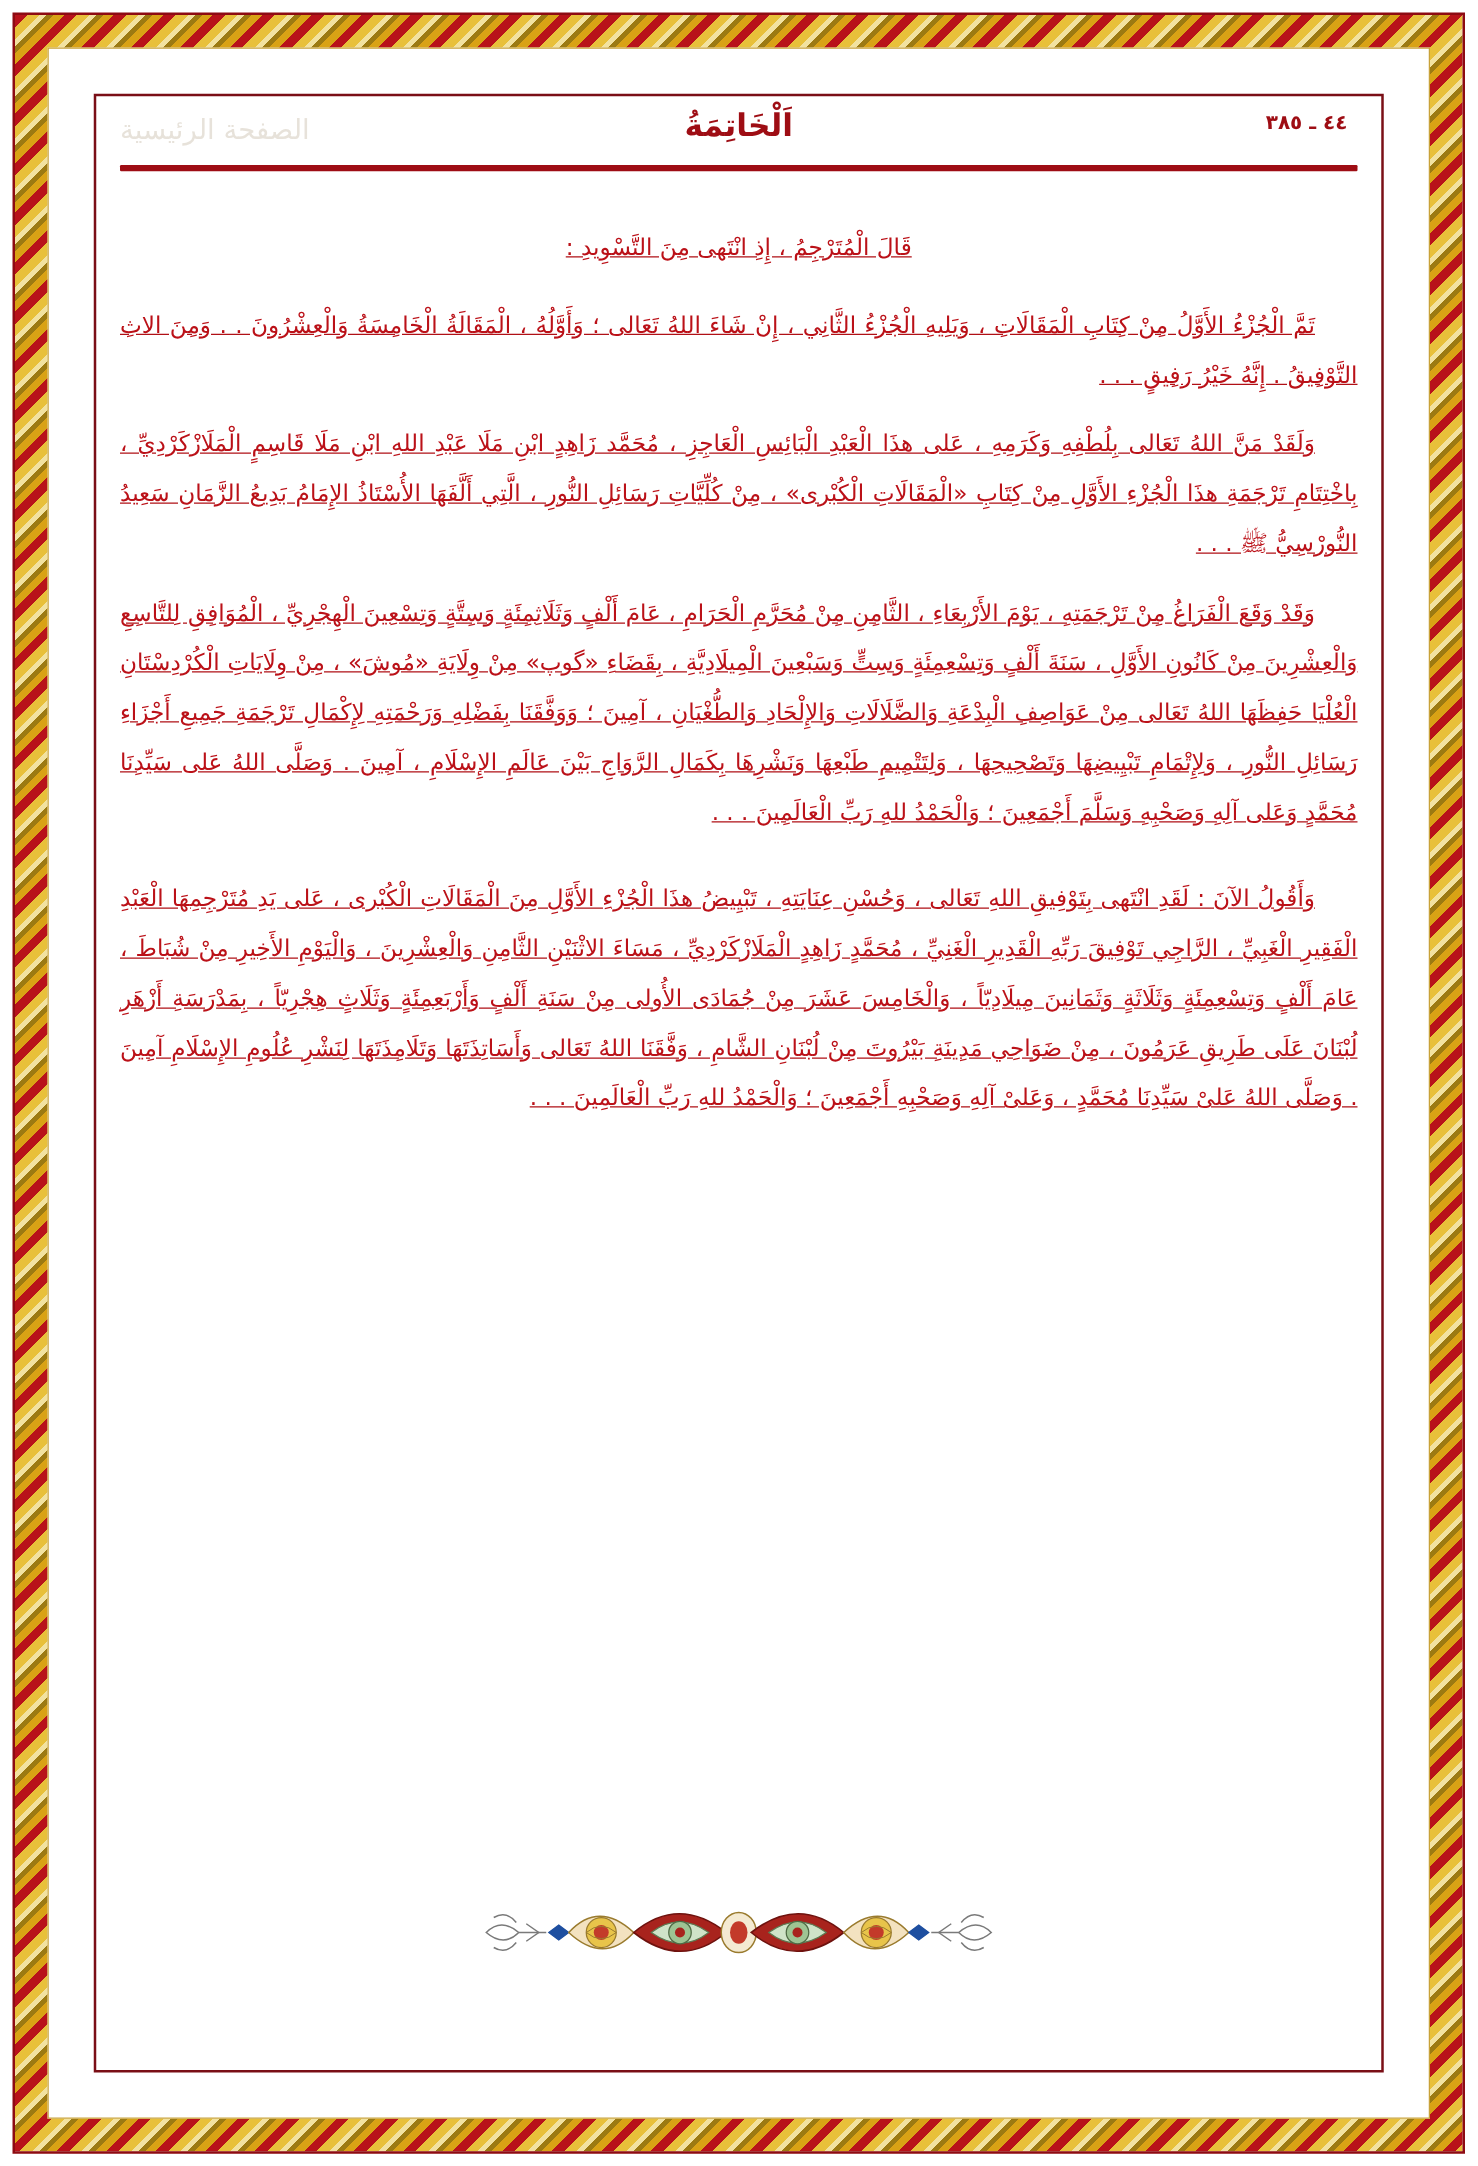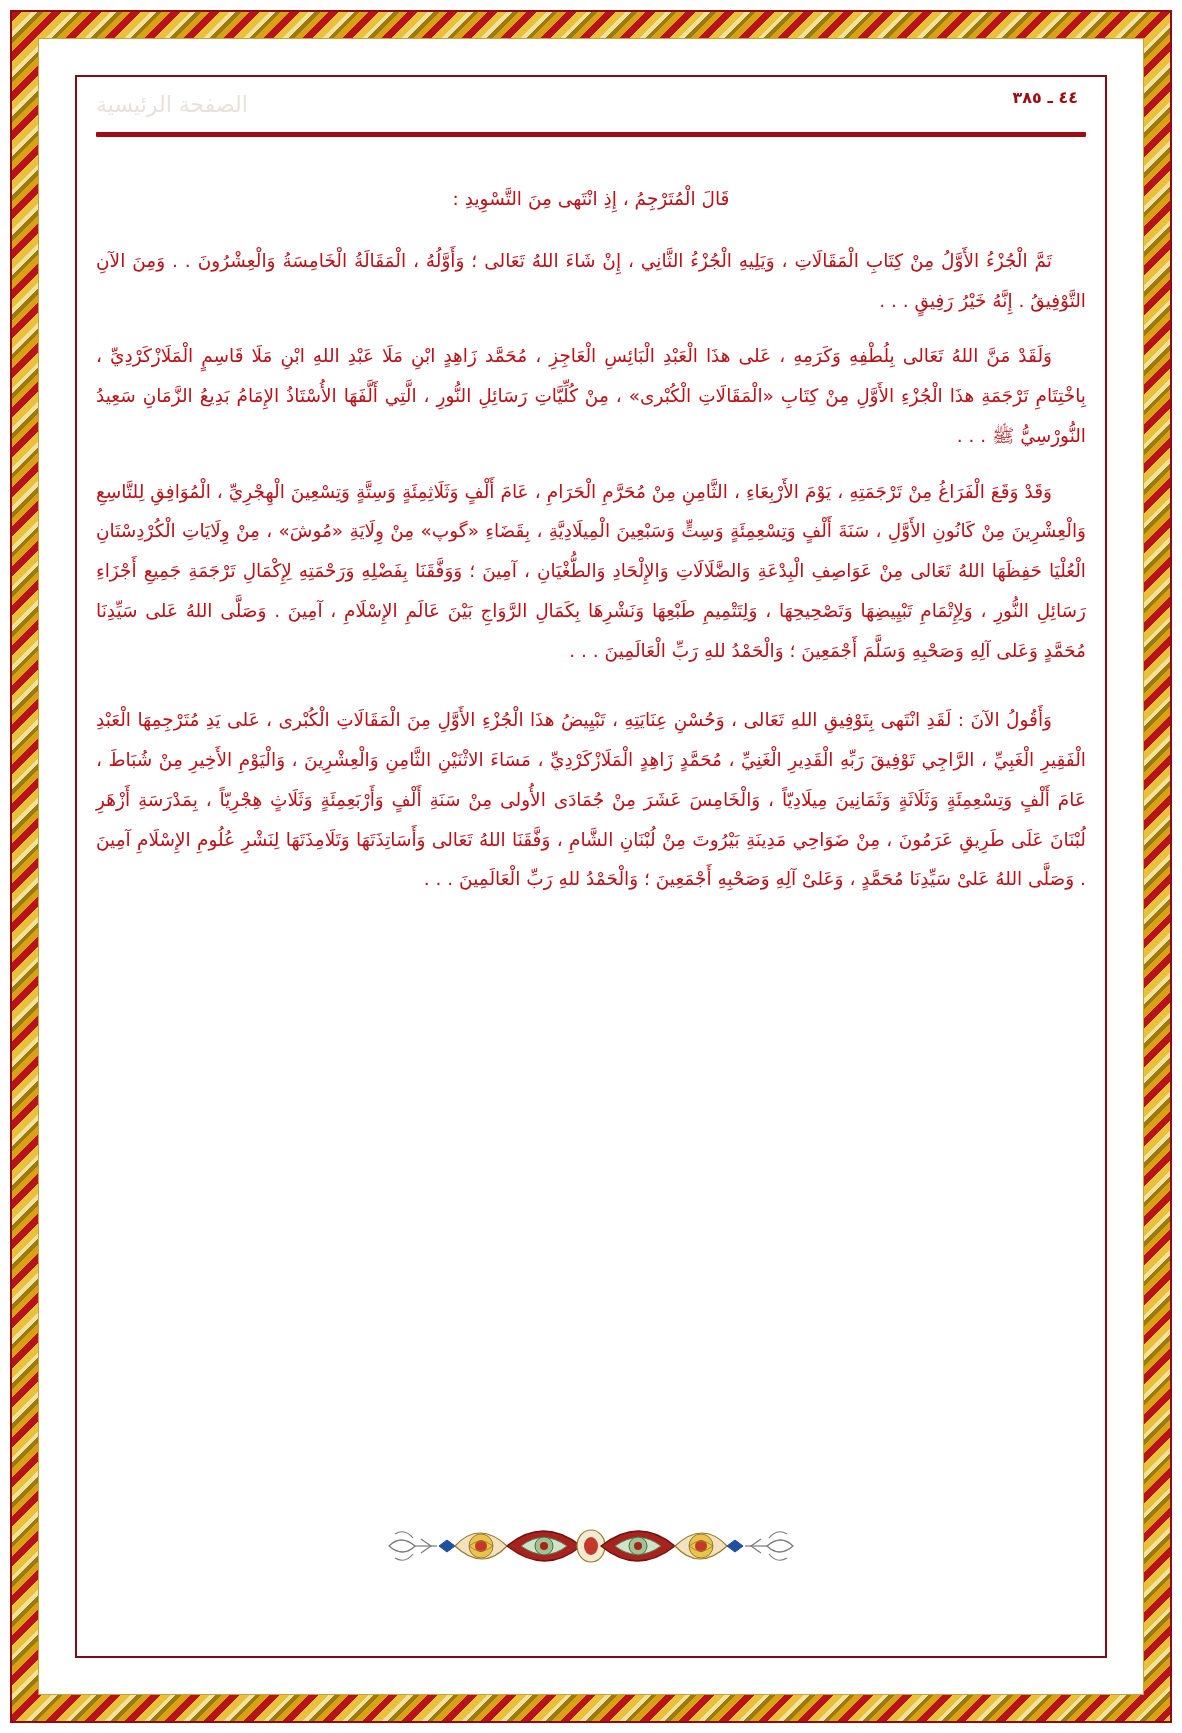--- a/index.html
+++ b/index.html
@@ -116,20 +116,21 @@
     border-radius: 1px;
   }
 
   
   .body-text {
     margin-top: 42px;
     color: #b01016;
     direction: rtl;
     text-align: justify;
     text-justify: inter-word;
+    text-decoration: underline;
   }
   .para {
     font-size: 18.5px;
     line-height: 2.15;
     margin: 0 0 16px 0;
     color: #bb1118;
     text-align: justify;
   }
   .para.first-line-indent {
     text-indent: 34px;
@@ -163,27 +164,28 @@
   <div class="frame-outer">
     <div class="frame-inner-gap">
       <div class="frame-thin"></div>
     </div>
   </div>
 
   <div class="content">
 
     <div class="header">
       <div class="header-watermark">الصفحة الرئيسية</div>
+      <div class="header-title">اَلْخَاتِمَةُ</div>
       <div class="header-page">٤٤ ـ ٣٨٥</div>
     </div>
     <div class="header-rule"></div>
 
     <div class="body-text">
       <p class="para centered-lead">قَالَ الْمُتَرْجِمُ ، إِذِ انْتَهى مِنَ التَّسْوِيدِ :</p>
-      <p class="para first-line-indent">تَمَّ الْجُزْءُ الأَوَّلُ مِنْ كِتَابِ الْمَقَالَاتِ ، وَيَلِيهِ الْجُزْءُ الثَّانِي ، إِنْ شَاءَ اللهُ تَعَالى ؛ وَأَوَّلُهُ ، الْمَقَالَةُ الْخَامِسَةُ وَالْعِشْرُونَ . . وَمِنَ الآنِ التَّوْفِيقُ . إِنَّهُ خَيْرُ رَفِيقٍ . . .</p>
+      <p class="para first-line-indent">تَمَّ الْجُزْءُ الأَوَّلُ مِنْ كِتَابِ الْمَقَالَاتِ ، وَيَلِيهِ الْجُزْءُ الثَّانِي ، إِنْ شَاءَ اللهُ تَعَالى ؛ وَأَوَّلُهُ ، الْمَقَالَةُ الْخَامِسَةُ وَالْعِشْرُونَ . . وَمِنَ الاثِ التَّوْفِيقُ . إِنَّهُ خَيْرُ رَفِيقٍ . . .</p>
       <p class="para first-line-indent">وَلَقَدْ مَنَّ اللهُ تَعَالى بِلُطْفِهِ وَكَرَمِهِ ، عَلى هذَا الْعَبْدِ الْبَائِسِ الْعَاجِزِ ، مُحَمَّد زَاهِدٍ ابْنِ مَلَا عَبْدِ اللهِ ابْنِ مَلَا قَاسِمٍ الْمَلَازْكَرْدِيِّ ، بِاخْتِتَامِ تَرْجَمَةِ هذَا الْجُزْءِ الأَوَّلِ مِنْ كِتَابِ «الْمَقَالَاتِ الْكُبْرى» ، مِنْ كُلِّيَّاتِ رَسَائِلِ النُّورِ ، الَّتِي أَلَّفَهَا الأُسْتَاذُ الإِمَامُ بَدِيعُ الزَّمَانِ سَعِيدُ النُّورْسِيُّ ﷺ . . .</p>
       <p class="para first-line-indent">وَقَدْ وَقَعَ الْفَرَاغُ مِنْ تَرْجَمَتِهِ ، يَوْمَ الأَرْبِعَاءِ ، الثَّامِنِ مِنْ مُحَرَّمِ الْحَرَامِ ، عَامَ أَلْفٍ وَثَلَاثِمِئَةٍ وَسِتَّةٍ وَتِسْعِينَ الْهِجْرِيِّ ، الْمُوَافِقِ لِلتَّاسِعِ وَالْعِشْرِينَ مِنْ كَانُونِ الأَوَّلِ ، سَنَةَ أَلْفٍ وَتِسْعِمِئَةٍ وَسِتٍّ وَسَبْعِينَ الْمِيلَادِيَّةِ ، بِقَضَاءِ «گوپ» مِنْ وِلَايَةِ «مُوشَ» ، مِنْ وِلَايَاتِ الْكُرْدِسْتَانِ الْعُلْيَا حَفِظَهَا اللهُ تَعَالى مِنْ عَوَاصِفِ الْبِدْعَةِ وَالضَّلَالَاتِ وَالإِلْحَادِ وَالطُّغْيَانِ ، آمِينَ ؛ وَوَفَّقَنَا بِفَضْلِهِ وَرَحْمَتِهِ لِإِكْمَالِ تَرْجَمَةِ جَمِيعِ أَجْزَاءِ رَسَائِلِ النُّورِ ، وَلِإِتْمَامِ تَبْيِيضِهَا وَتَصْحِيحِهَا ، وَلِتَتْمِيمِ طَبْعِهَا وَنَشْرِهَا بِكَمَالِ الرَّوَاجِ بَيْنَ عَالَمِ الإِسْلَامِ ، آمِينَ . وَصَلَّى اللهُ عَلى سَيِّدِنَا مُحَمَّدٍ وَعَلى آلِهِ وَصَحْبِهِ وَسَلَّمَ أَجْمَعِينَ ؛ وَالْحَمْدُ للهِ رَبِّ الْعَالَمِينَ . . .</p>
       <p class="para first-line-indent gap-top">وَأَقُولُ الآنَ : لَقَدِ انْتَهى بِتَوْفِيقِ اللهِ تَعَالى ، وَحُسْنِ عِنَايَتِهِ ، تَبْيِيضُ هذَا الْجُزْءِ الأَوَّلِ مِنَ الْمَقَالَاتِ الْكُبْرى ، عَلى يَدِ مُتَرْجِمِهَا الْعَبْدِ الْفَقِيرِ الْغَبِيِّ ، الرَّاجِي تَوْفِيقَ رَبِّهِ الْقَدِيرِ الْغَنِيِّ ، مُحَمَّدٍ زَاهِدٍ الْمَلَازْكَرْدِيِّ ، مَسَاءَ الاثْنَيْنِ الثَّامِنِ وَالْعِشْرِينَ ، وَالْيَوْمِ الأَخِيرِ مِنْ شُبَاطَ ، عَامَ أَلْفٍ وَتِسْعِمِئَةٍ وَثَلَاثَةٍ وَثَمَانِينَ مِيلَادِيّاً ، وَالْخَامِسَ عَشَرَ مِنْ جُمَادَى الأُولى مِنْ سَنَةِ أَلْفٍ وَأَرْبَعِمِئَةٍ وَثَلَاثٍ هِجْرِيّاً ، بِمَدْرَسَةِ أَزْهَرِ لُبْنَانَ عَلَى طَرِيقِ عَرَمُونَ ، مِنْ ضَوَاحِي مَدِينَةِ بَيْرُوتَ مِنْ لُبْنَانِ الشَّامِ ، وَفَّقَنَا اللهُ تَعَالى وَأَسَاتِذَتَهَا وَتَلَامِذَتَهَا لِنَشْرِ عُلُومِ الإِسْلَامِ آمِينَ . وَصَلَّى اللهُ عَلىْ سَيِّدِنَا مُحَمَّدٍ ، وَعَلىْ آلِهِ وَصَحْبِهِ أَجْمَعِينَ ؛ وَالْحَمْدُ للهِ رَبِّ الْعَالَمِينَ . . .</p>
     </div>
 
     <div class="ornament-wrap">
       <span class="ornament">
         <svg width="420" height="70" viewBox="0 0 420 70" xmlns="http://www.w3.org/2000/svg">
 
           <g stroke="#7a7a7a" fill="none" stroke-width="1.2">

